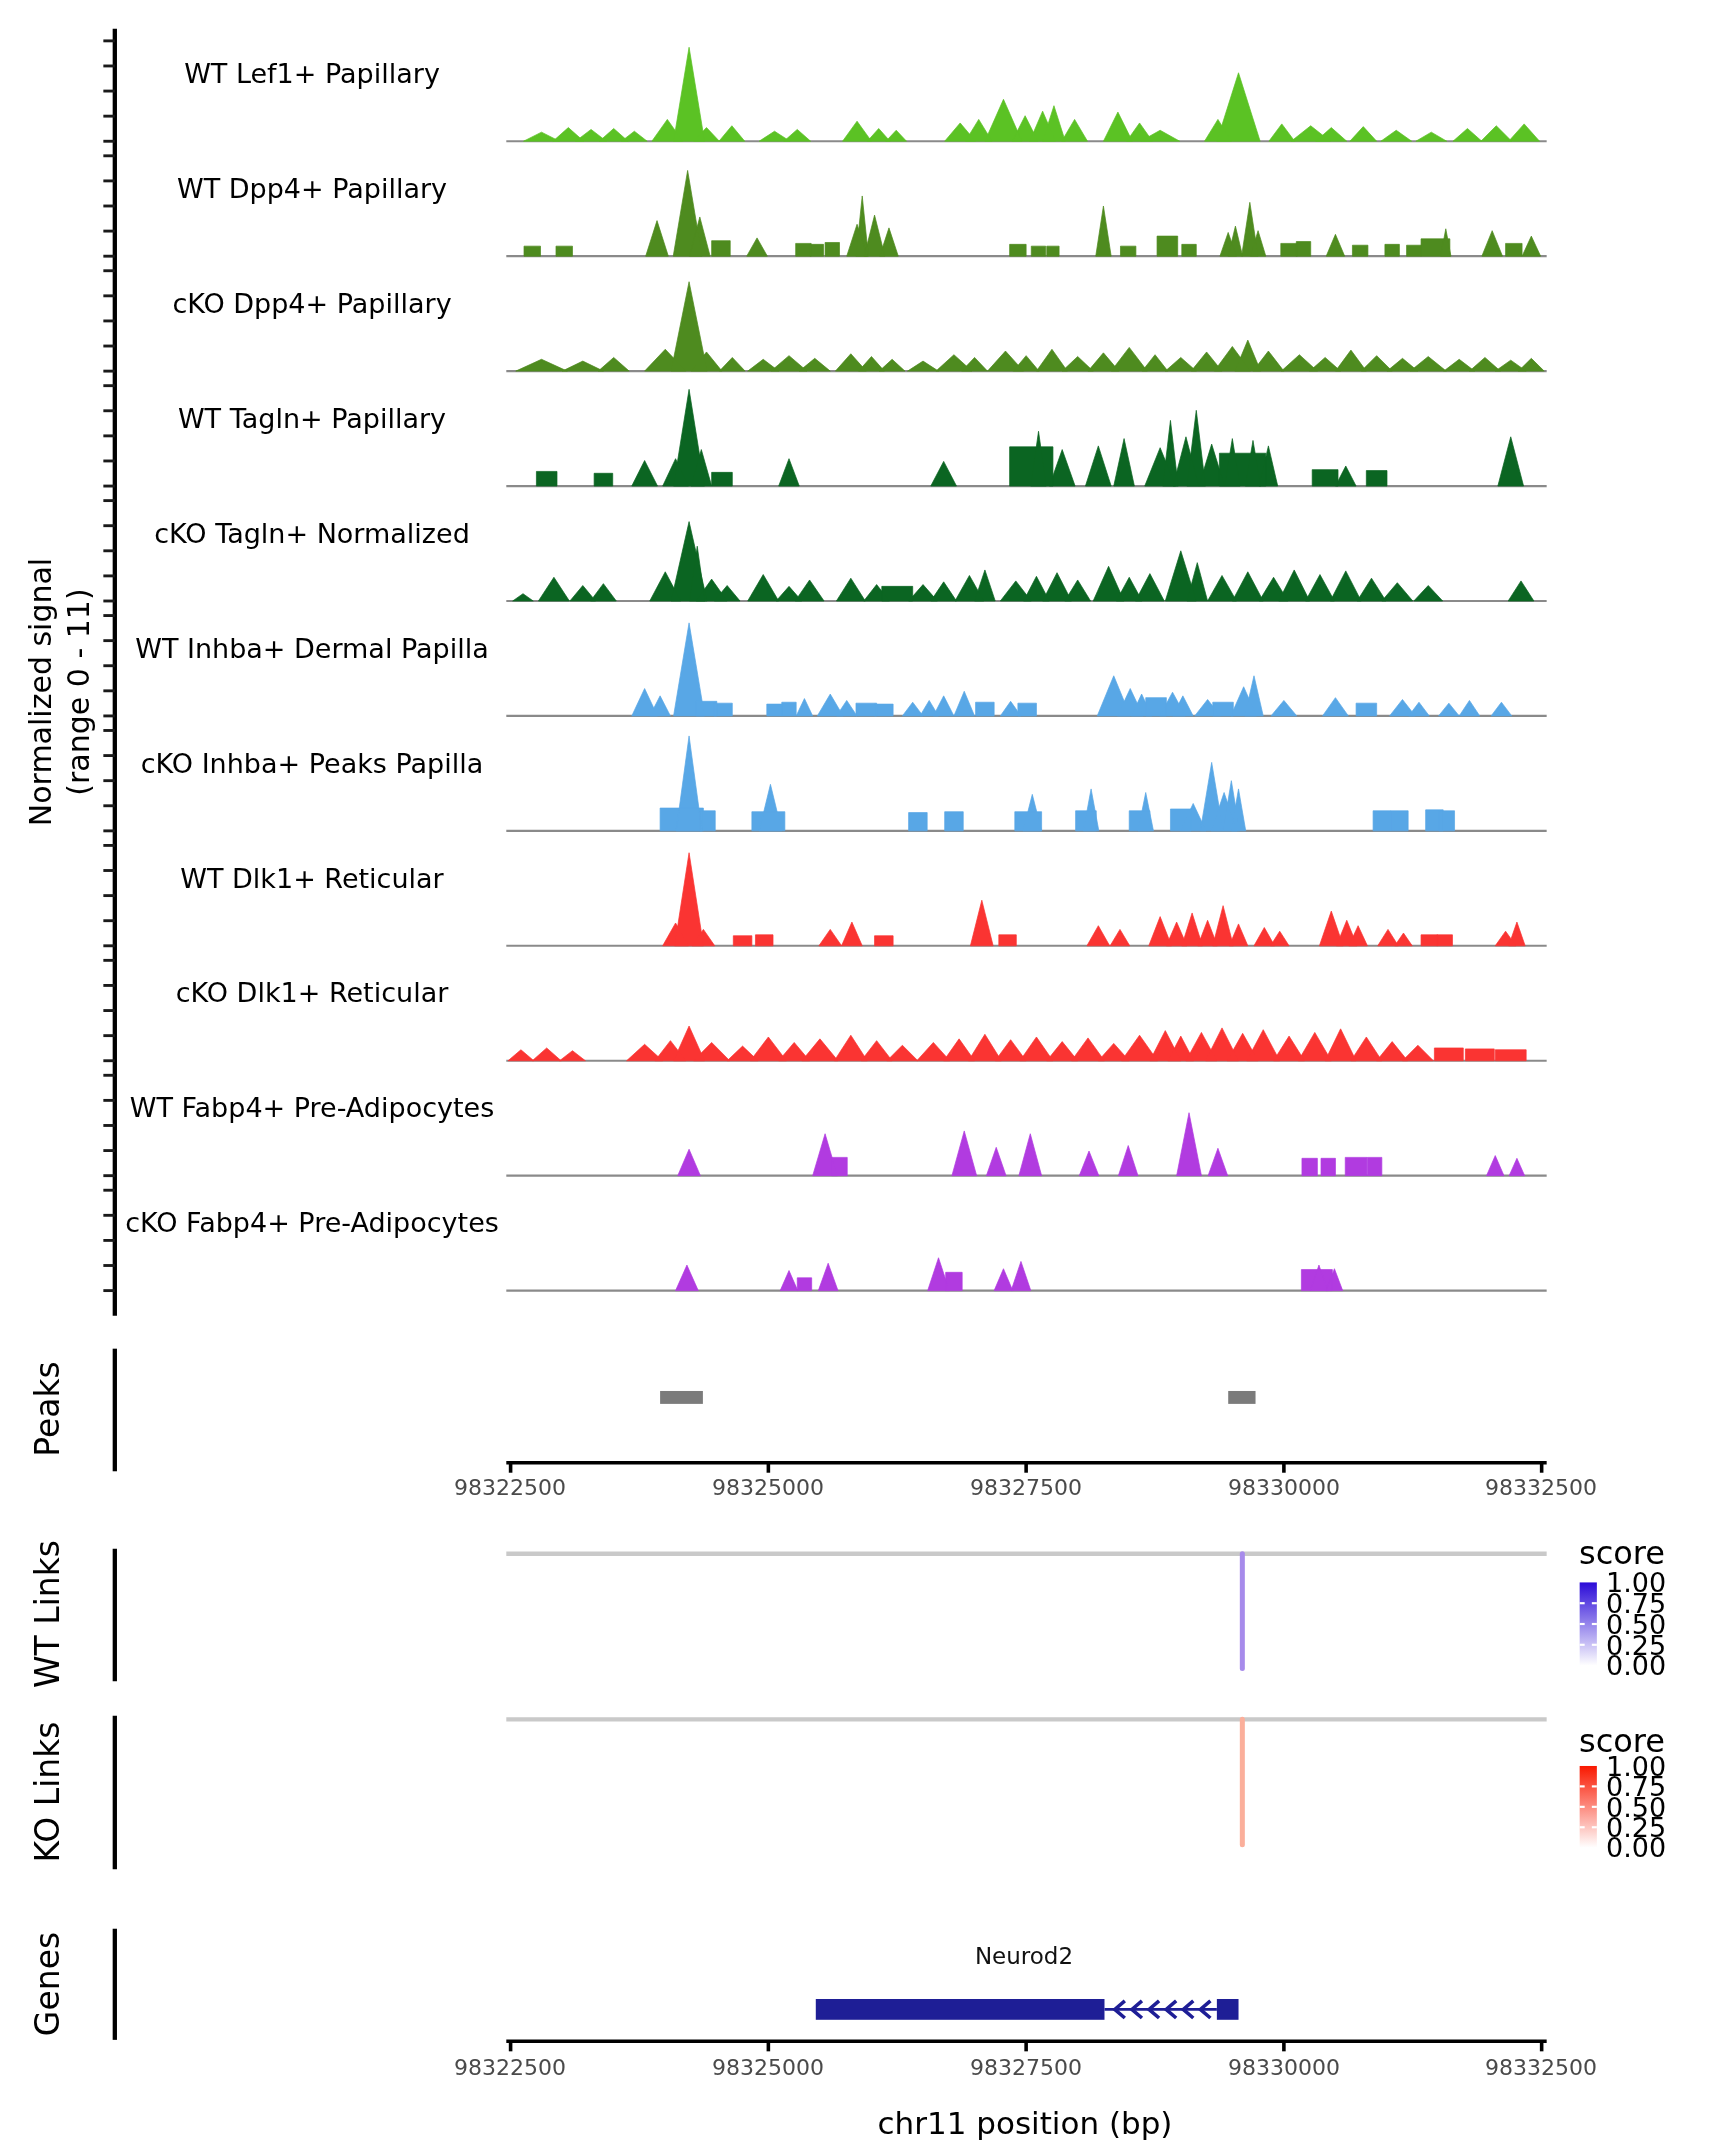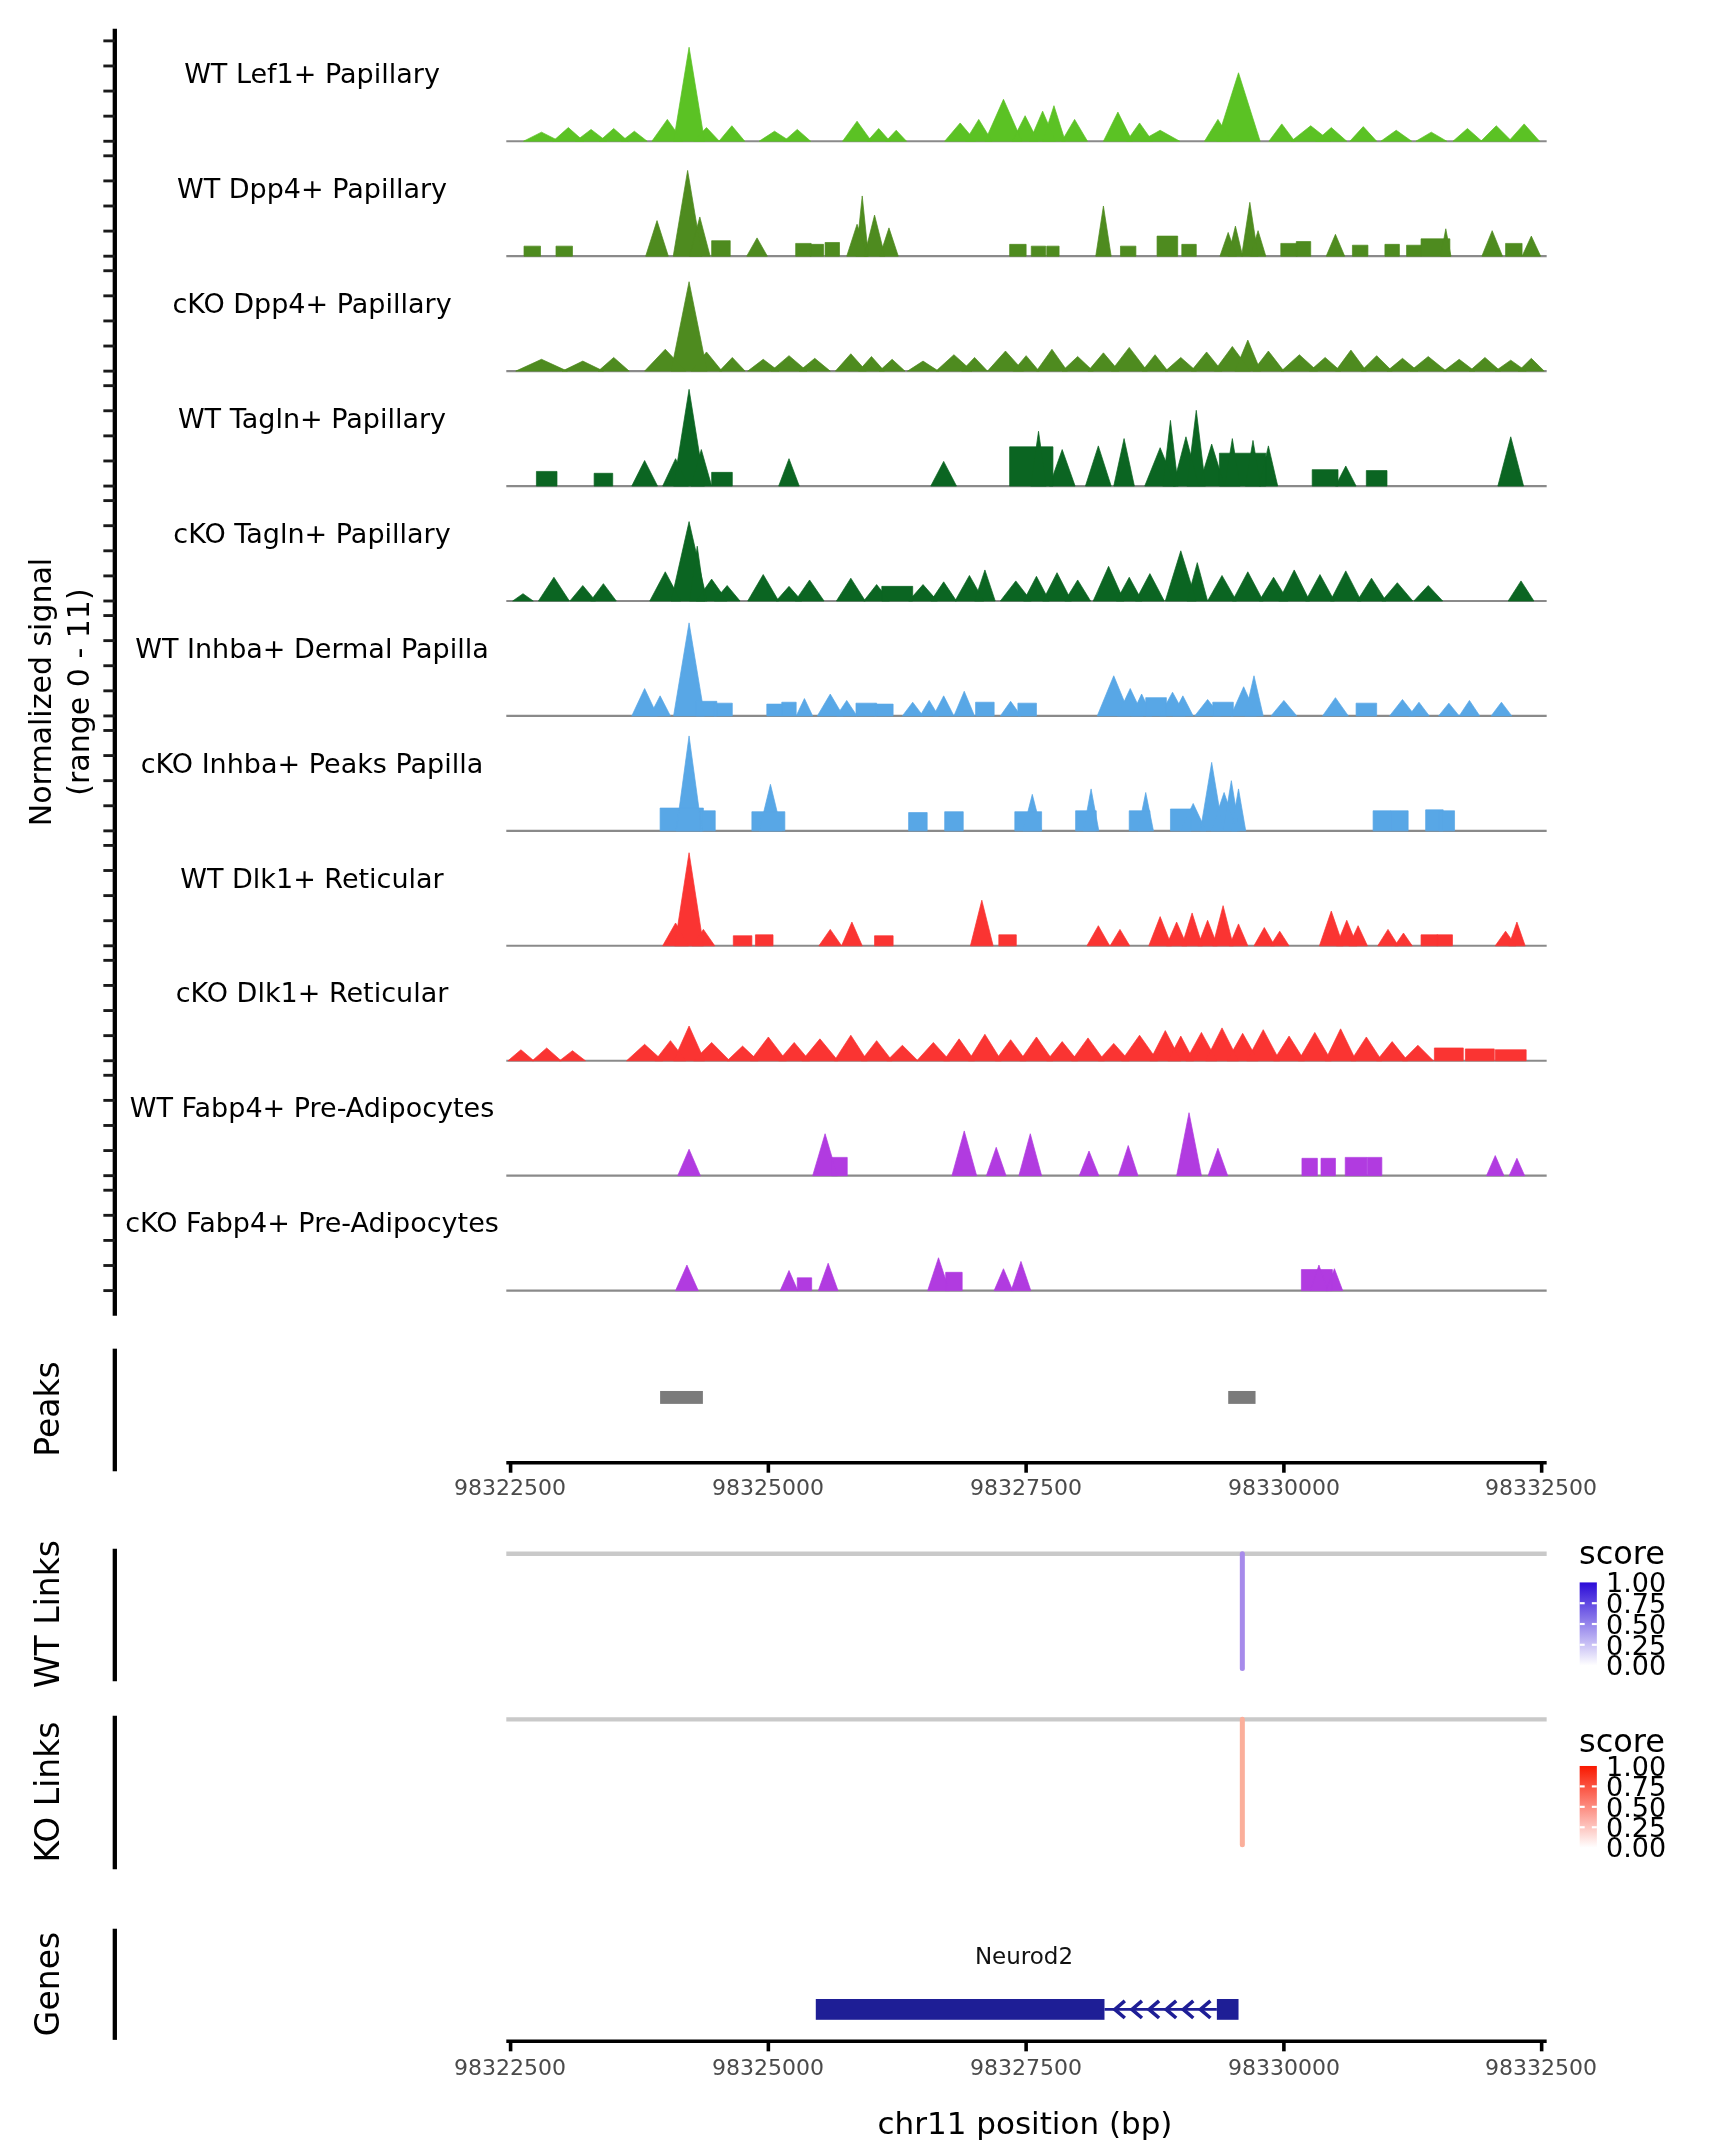--- a/index.html
+++ b/index.html
@@ -170,21 +170,21 @@
   <div class="abs score-title" style="left:1622px;top:1553px;">score</div>
   <div class="abs score-title" style="left:1622px;top:1741px;">score</div>
 
   <div class="abs gene-name" style="left:1024px;top:1956px;">Neurod2</div>
 
   <div class="abs axis-title" style="left:1025px;top:2123px;">chr11 position (bp)</div>
 <div class="abs track-label" style="left: 312px; top: 73px;">WT Lef1+ Papillary</div>
     <div class="abs track-label" style="left: 312px; top: 188px;">WT Dpp4+ Papillary</div>
     <div class="abs track-label" style="left: 312px; top: 303px;">cKO Dpp4+ Papillary</div>
     <div class="abs track-label" style="left: 312px; top: 418px;">WT Tagln+ Papillary</div>
-    <div class="abs track-label" style="left: 312px; top: 533px;">cKO Tagln+ Papillary</div>
+    <div class="abs track-label" style="left: 312px; top: 533px;">cKO Tagln+ Normalized</div>
     <div class="abs track-label" style="left: 312px; top: 648px;">WT Inhba+ Dermal Papilla</div>
     <div class="abs track-label" style="left: 312px; top: 763px;">cKO Inhba+ Peaks Papilla</div>
     <div class="abs track-label" style="left: 312px; top: 878px;">WT Dlk1+ Reticular</div>
     <div class="abs track-label" style="left: 312px; top: 992px;">cKO Dlk1+ Reticular</div>
     <div class="abs track-label" style="left: 312px; top: 1107px;">WT Fabp4+ Pre-Adipocytes</div>
     <div class="abs track-label" style="left: 312px; top: 1222px;">cKO Fabp4+ Pre-Adipocytes</div>
     <div class="abs xtick-label" style="left: 510px; top: 1475px;">98322500</div>
     <div class="abs xtick-label" style="left: 768px; top: 1475px;">98325000</div>
     <div class="abs xtick-label" style="left: 1026px; top: 1475px;">98327500</div>
     <div class="abs xtick-label" style="left: 1284px; top: 1475px;">98330000</div>

